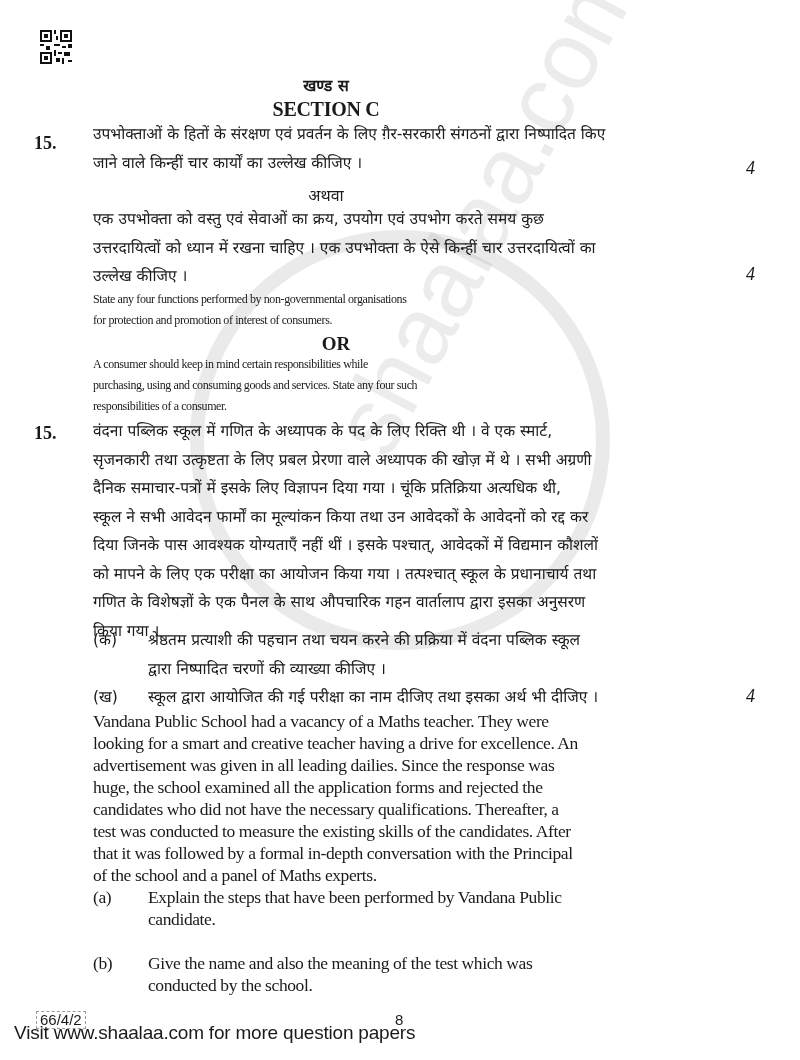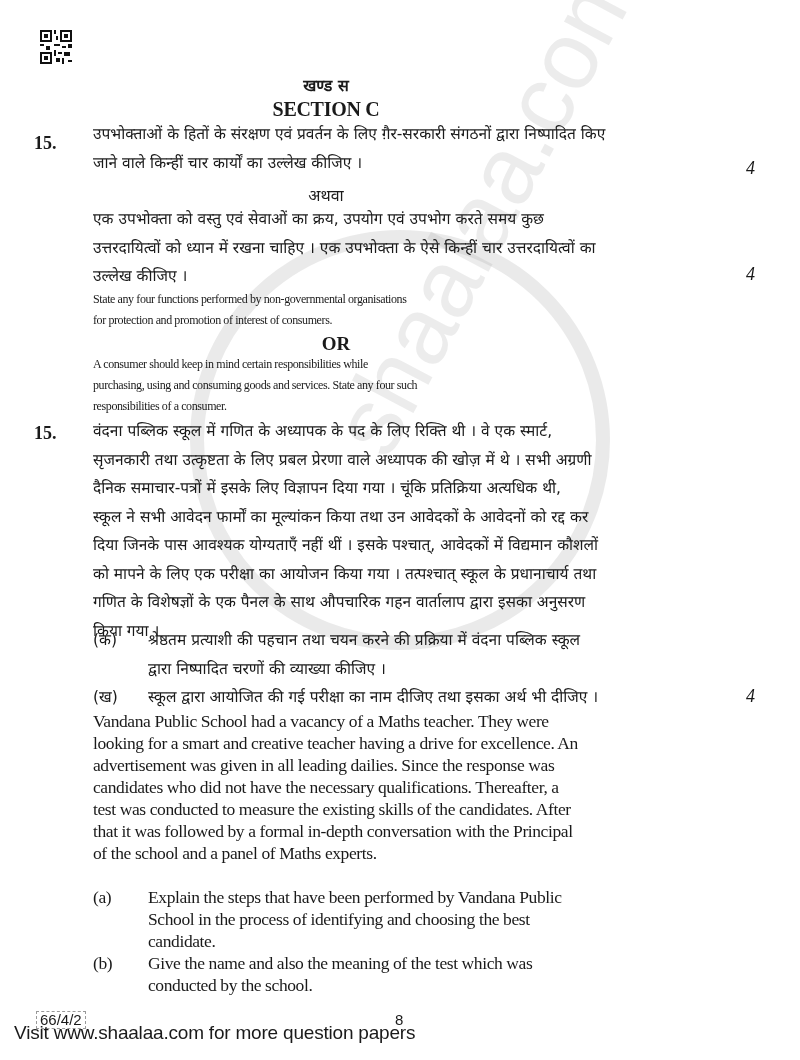--- a/index.html
+++ b/index.html
@@ -119,30 +119,30 @@
 <div class="sublabel hindi hi-line" style="top:683px;">(ख)</div>
 <div class="subtext hindi hi-line" style="top:683px;">
   <div>स्कूल द्वारा आयोजित की गई परीक्षा का नाम दीजिए तथा इसका अर्थ भी दीजिए ।</div>
 </div>
 <div class="marks serif" style="top:686px;">4</div>
 
 <div class="text serif en-para" style="top:710px;">
   <div>Vandana Public School had a vacancy of a Maths teacher. They were</div>
   <div>looking for a smart and creative teacher having a drive for excellence. An</div>
   <div>advertisement was given in all leading dailies. Since the response was</div>
+  <div>huge, the school examined all the application forms and rejected the</div>
   <div>candidates who did not have the necessary qualifications. Thereafter, a</div>
   <div>test was conducted to measure the existing skills of the candidates. After</div>
   <div>that it was followed by a formal in-depth conversation with the Principal</div>
   <div>of the school and a panel of Maths experts.</div>
 </div>
 
 <div class="sublabel serif en-para" style="top:886px;">(a)</div>
 <div class="subtext serif en-para" style="top:886px;">
   <div>Explain the steps that have been performed by Vandana Public</div>
-  <div>School in the process of identifying and choosing the best</div>
   <div>candidate.</div>
 </div>
 
 <div class="sublabel serif en-para" style="top:952px;">(b)</div>
 <div class="subtext serif en-para" style="top:952px;">
   <div>Give the name and also the meaning of the test which was</div>
   <div>conducted by the school.</div>
 </div>
 
 <div class="footer-code sans">66/4/2</div>

